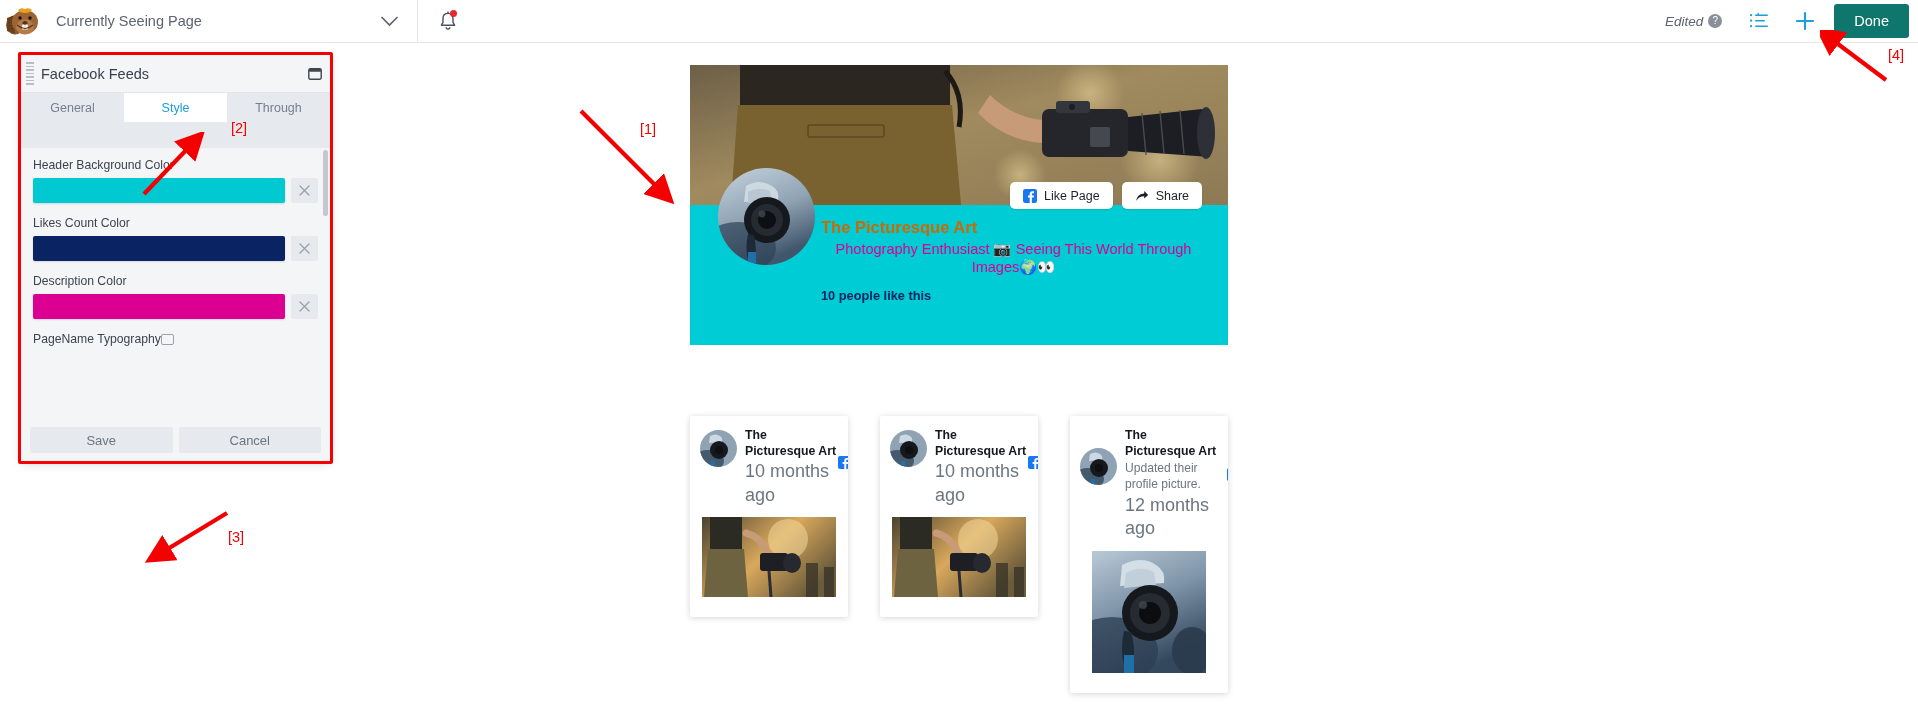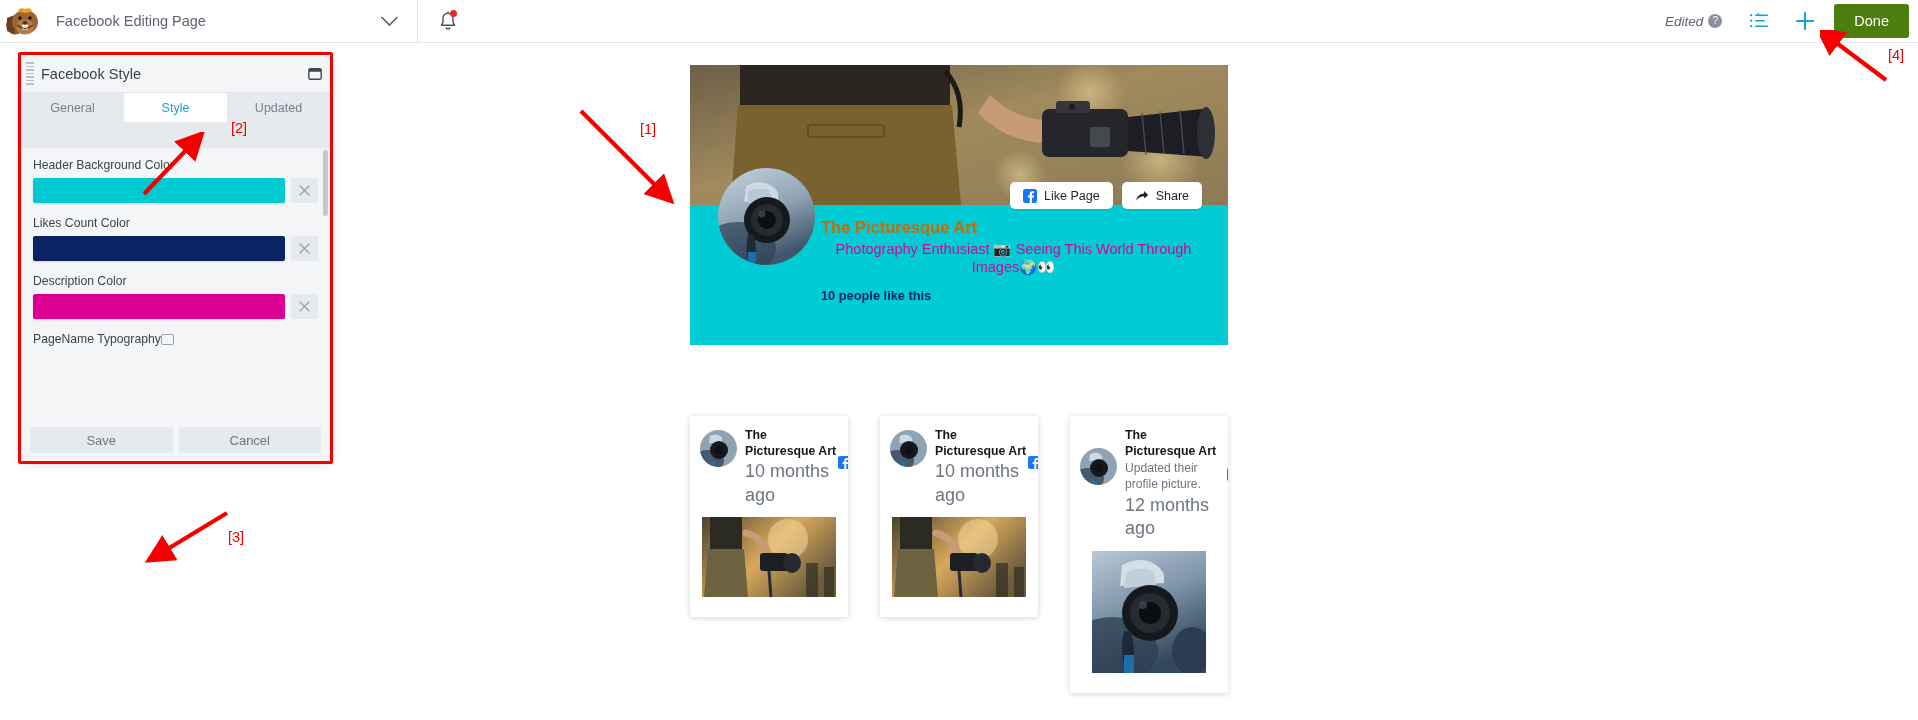--- a/index.html
+++ b/index.html
@@ -56,21 +56,21 @@
     display: flex; align-items: center; gap: 5px; margin-right: 22px;
   }
   .qmark {
     width: 14px; height: 14px; border-radius: 50%; background: #8a9099;
     color: #fff; font-size: 10px; font-style: normal; display:flex;
     align-items:center; justify-content:center; line-height: 1;
   }
   #list-icon { width: 30px; height: 30px; display:flex; align-items:center; justify-content:center; cursor:pointer; margin-right: 16px;}
   #plus-icon { width: 30px; height: 30px; display:flex; align-items:center; justify-content:center; cursor:pointer; margin-right: 14px;}
   #done-button {
-    background: #4d7c0f; color: #fff; border: none;
+    background: #0f766e; color: #fff; border: none;
     font-size: 14.5px; font-family: "Liberation Sans", sans-serif;
     padding: 0 20px; height: 34px; border-radius: 3px; cursor: pointer;
   }
 
   
   #settings-outline {
     position: absolute; left: 18px; top: 52px;
     width: 315px; height: 412px;
     border: 3px solid #f40000;
     border-radius: 2px;
@@ -271,21 +271,21 @@
       <circle cx="15" cy="13" r="1.7" fill="#1d1208"></circle>
       <circle cx="25" cy="13" r="1.7" fill="#1d1208"></circle>
       <ellipse cx="20" cy="18" rx="2.6" ry="1.9" fill="#543318"></ellipse>
       <rect x="17.2" y="19.5" width="2.6" height="5" rx=".6" fill="#fff"></rect>
       <rect x="20.2" y="19.5" width="2.6" height="5" rx=".6" fill="#fff"></rect>
       <path d="M12 20 q8 7 16 0" stroke="#543318" stroke-width="1.1" fill="none"></path>
     </svg>
   </div>
 
   <div id="page-selector">
-    <span id="page-selector-label">Facebook Editing Page</span>
+    <span id="page-selector-label">Currently Seeing Page</span>
     <span id="chev">
       <svg width="17" height="11" viewBox="0 0 17 11">
         <path d="M1 1.5 L8.5 9 L16 1.5" stroke="#5b6470" stroke-width="1.7" fill="none" stroke-linecap="round"></path>
       </svg>
     </span>
   </div>
 
   <div id="notif-wrap">
     <svg width="18" height="20" viewBox="0 0 18 20">
       <path d="M9 2.4 C5.8 2.4 4 4.6 4 7.6 V11.4 L2.4 14.2 H15.6 L14 11.4 V7.6 C14 4.6 12.2 2.4 9 2.4 Z" fill="none" stroke="#4a525d" stroke-width="1.4" stroke-linejoin="round"></path>
@@ -545,33 +545,33 @@
       <span class="drag-lines">
         <i></i>
           <i></i>
           <i></i>
           <i></i>
           <i></i>
           <i></i>
           <i></i>
       </span>
     </span>
-    <span id="panel-title">Facebook Style</span>
+    <span id="panel-title">Facebook Feeds</span>
     <span id="panel-window-icon">
       <svg width="14" height="12" viewBox="0 0 14 12">
         <rect x="0.8" y="0.8" width="12.4" height="10.4" rx="1.4" fill="none" stroke="#3f4751" stroke-width="1.4"></rect>
         <rect x="0.8" y="0.8" width="12.4" height="3" rx="1.4" fill="#3f4751"></rect>
       </svg>
     </span>
   </div>
 
   <div id="panel-tabs">
     <div class="ptab">General</div>
     <div class="ptab active">Style</div>
-    <div class="ptab">Updated</div>
+    <div class="ptab">Through</div>
   </div>
 
   <div id="panel-body">
     <div id="section-hdr-bg"></div>
     <div id="section-header-row">
       <span class="caret">▾</span>
       <span>Header</span>
     </div>
 
     <div id="fields">

